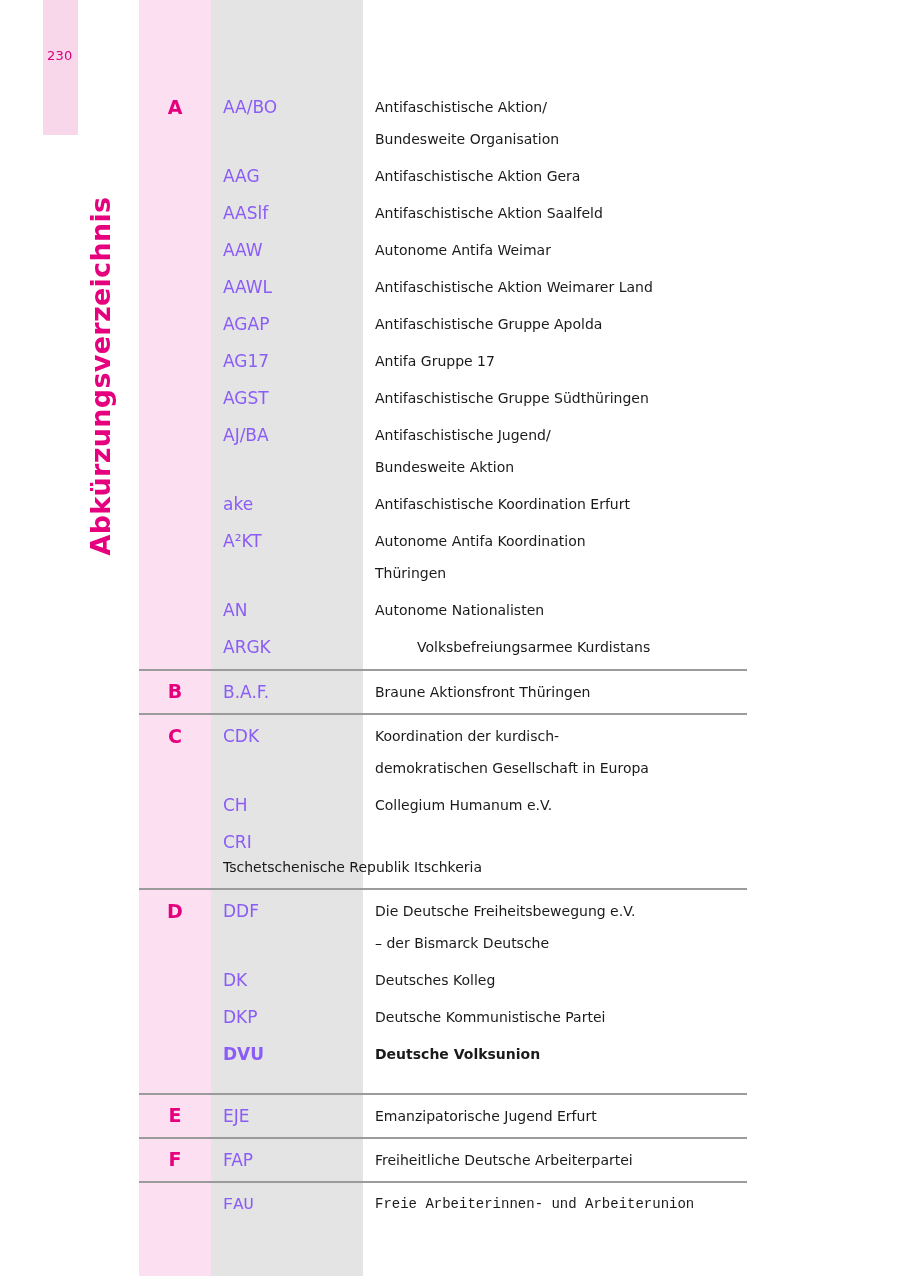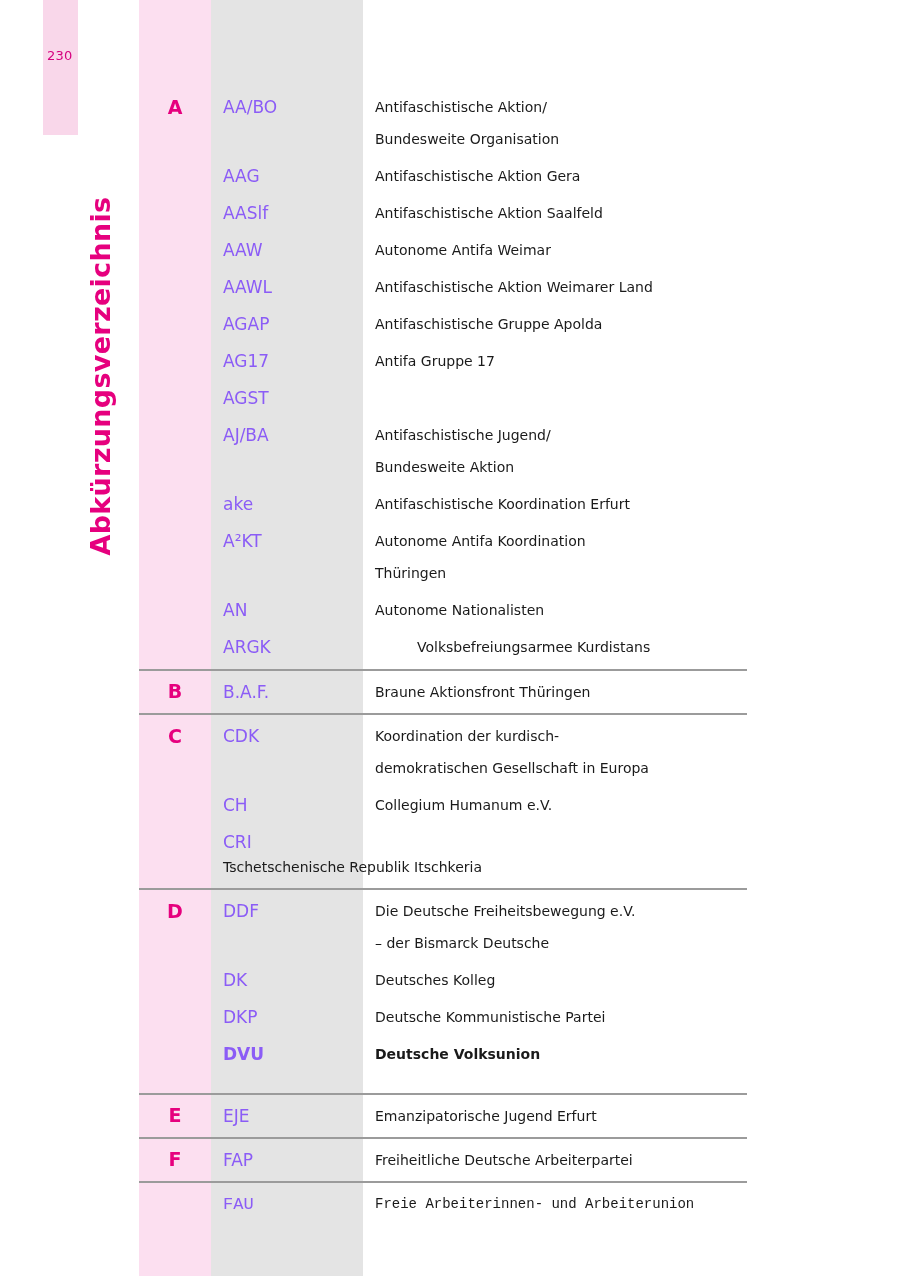--- a/index.html
+++ b/index.html
@@ -185,20 +185,21 @@
       <div class="row">
         <div class="abbr">AGAP</div>
         <div class="meaning">Antifaschistische Gruppe Apolda</div>
       </div>
       <div class="row">
         <div class="abbr">AG17</div>
         <div class="meaning">Antifa Gruppe 17</div>
       </div>
       <div class="row">
         <div class="abbr">AGST</div>
+        <div class="meaning">Antifaschistische Gruppe Südthüringen</div>
       </div>
       <div class="row">
         <div class="abbr">AJ/BA</div>
         <div class="meaning">
           <span class="line1">Antifaschistische Jugend/</span>
           <span class="line2">Bundesweite Aktion</span>
         </div>
       </div>
       <div class="row">
         <div class="abbr">ake</div>

